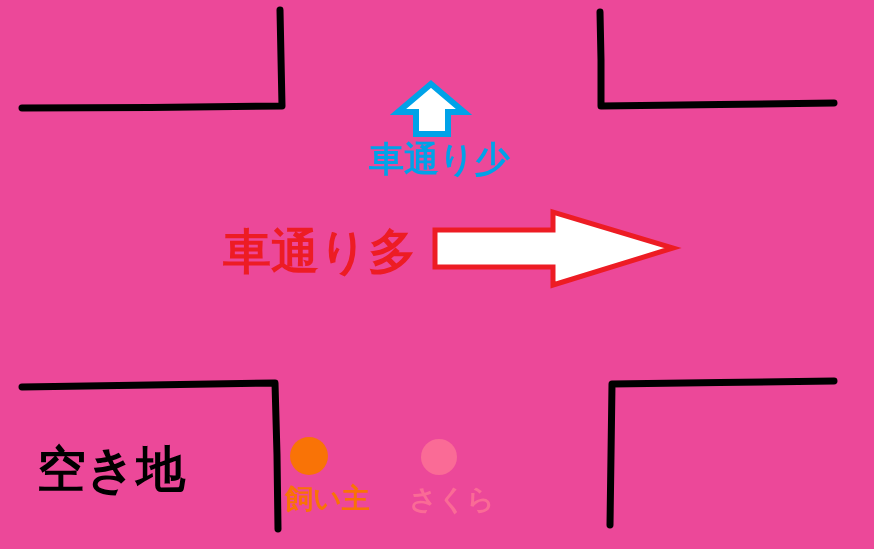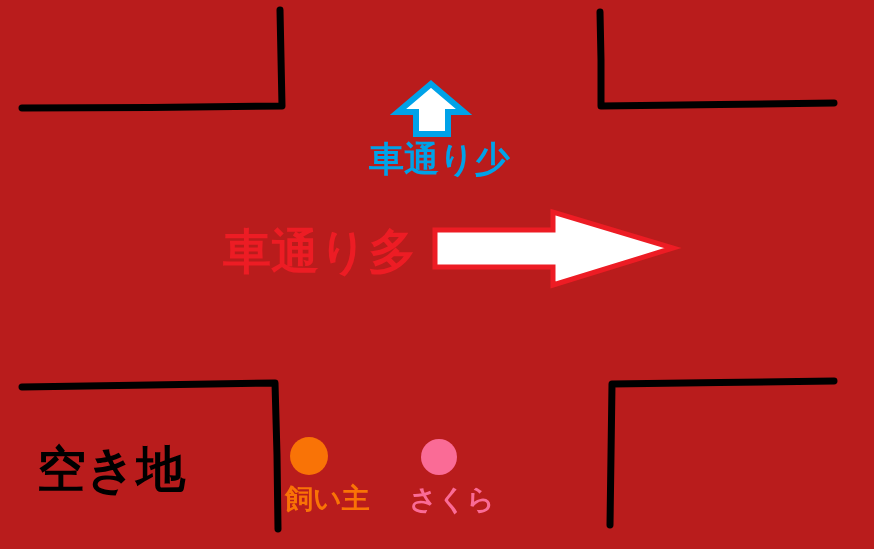--- a/index.html
+++ b/index.html
@@ -4,21 +4,21 @@
 <style>
   html, body {
     margin: 0;
     padding: 0;
     background: #ffffff;
   }
   .canvas {
     position: relative;
     width: 874px;
     height: 549px;
-    background: #b91c1c;
+    background: #ec4899;
     overflow: hidden;
   }
   svg {
     display: block;
   }
   .label {
     font-family: "DejaVu Sans", "Liberation Sans", sans-serif;
     font-weight: bold;
   }
 </style>

